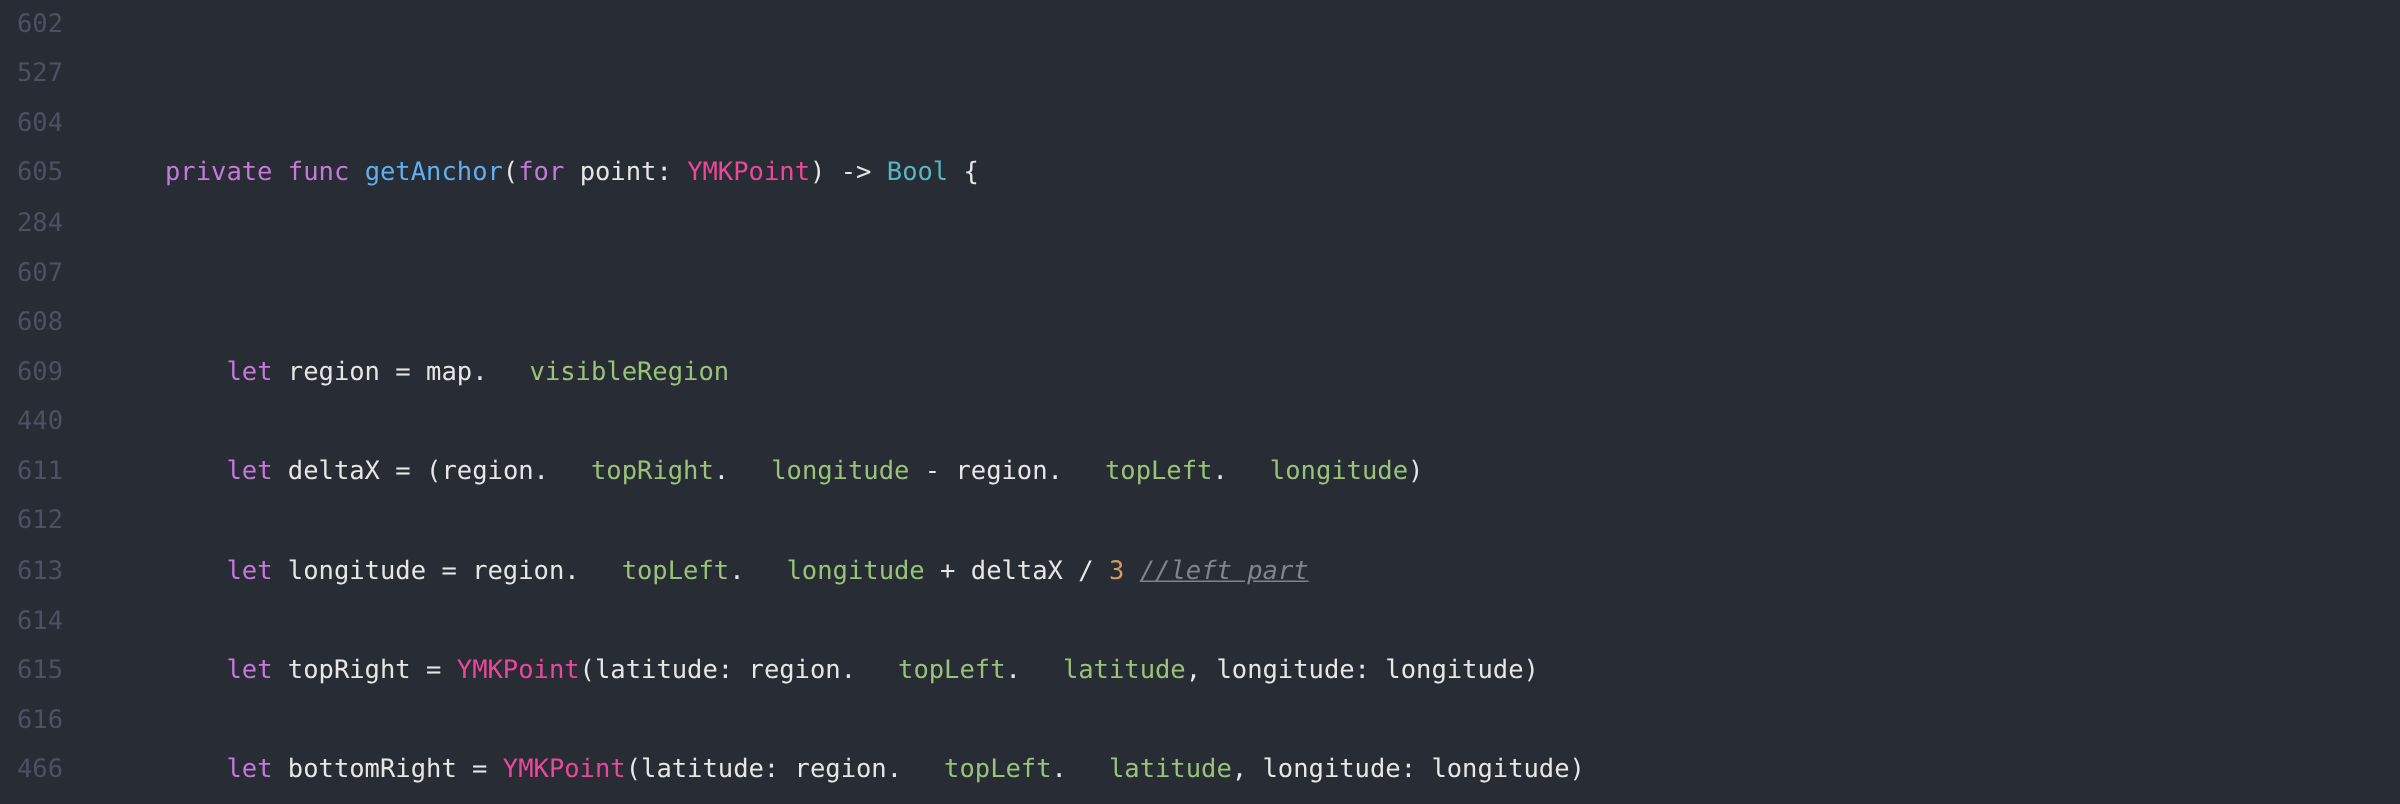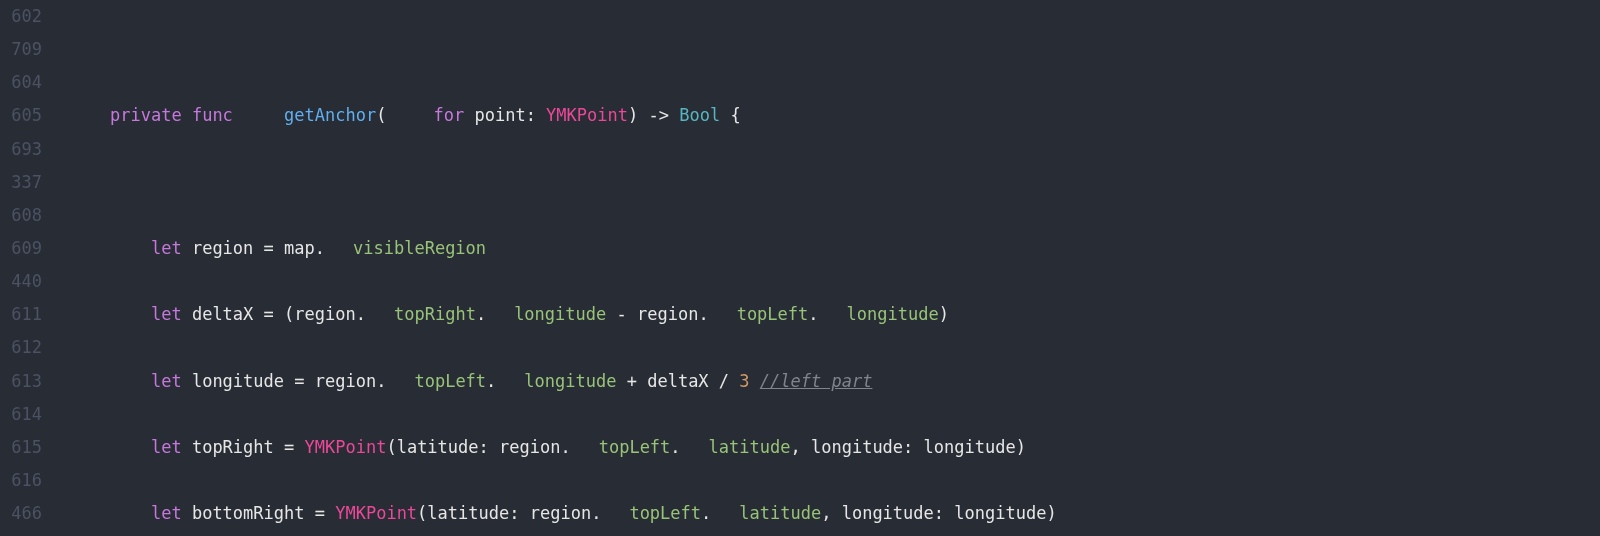--- a/index.html
+++ b/index.html
@@ -27,44 +27,44 @@
   }
   .gutter div { height: 33.15px; }
   .code {
     flex: 1;
     white-space: pre;
     padding-left: 50px;
   }
   .code .line { height: 33.15px; }
   .kw-access { color: #c678dd; }      
   .kw-decl   { color: #c678dd; }      
-  .kw-for    { color: #c678dd; margin-left: 47px; }      
-  .fn-name   { color: #61afef; margin-left: 41px; }      
+  .kw-for    { color: #c678dd; }      
+  .fn-name   { color: #61afef; }      
   .type      { color: #ec4899; }      
   .type2     { color: #56b6c2; }      
   .param     { color: #e6e6e6; }
   .prop      { color: #98c379; margin-left: 28px; }      
   .ident     { color: #e6e6e6; margin-top: 16px; }
   .op        { color: #e6e6e6; }
   .num       { color: #d19a66; }
   .comment   { color: #7f848e; font-style: italic; text-decoration: underline; }
   .paren     { color: #e6e6e6; }
   .arg-label { color: #e6e6e6; }
 </style>
 </head>
 <body>
 
 <div class="editor">
   <div class="gutter">
     <div>602</div>
-    <div>709</div>
+    <div>527</div>
     <div>604</div>
     <div>605</div>
-    <div>693</div>
-    <div>337</div>
+    <div>284</div>
+    <div>607</div>
     <div>608</div>
     <div>609</div>
     <div>440</div>
     <div>611</div>
     <div>612</div>
     <div>613</div>
     <div>614</div>
     <div>615</div>
     <div>616</div>
     <div>466</div>

